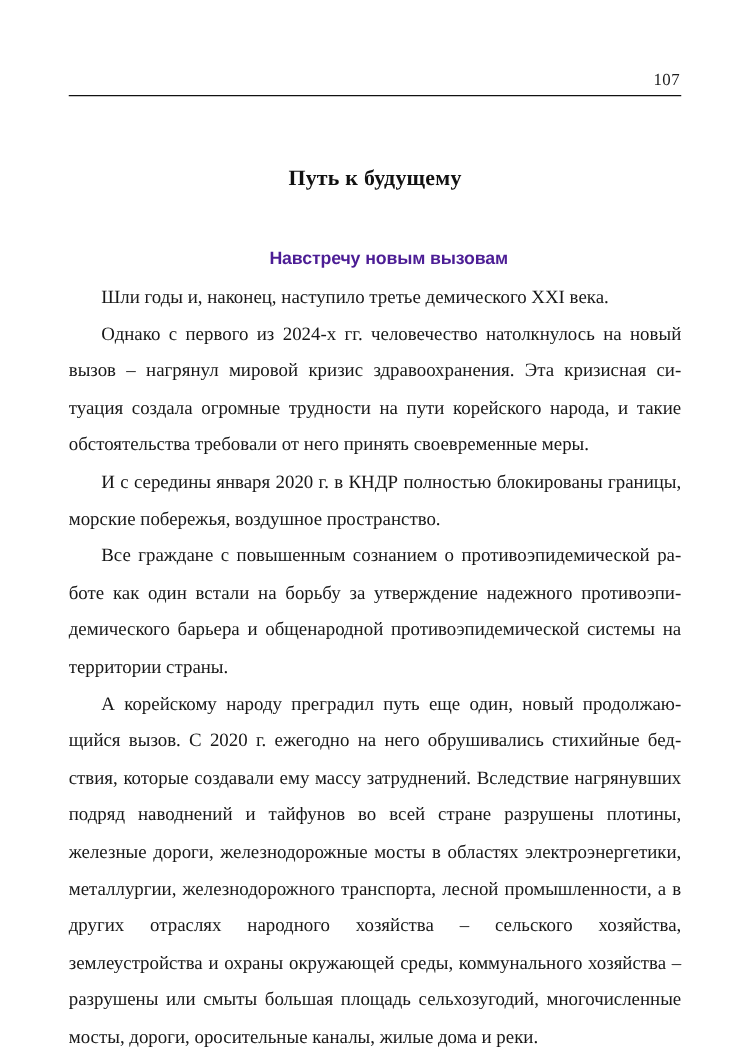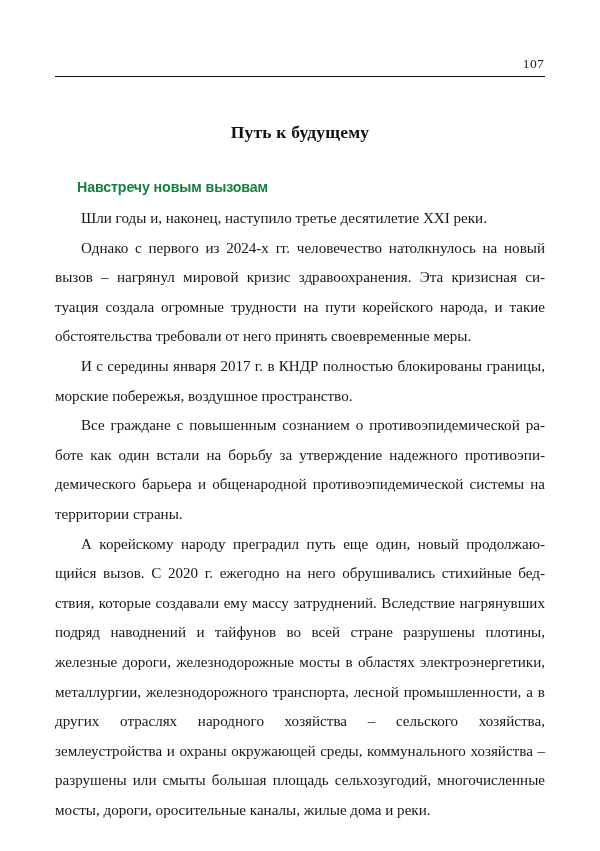--- a/index.html
+++ b/index.html
@@ -53,35 +53,36 @@
     width: 490px;
   }
 
   .chapter-title {
     text-align: center;
     font-family: "Liberation Serif", "DejaVu Serif", serif;
     font-weight: bold;
     font-size: 17.5px;
     line-height: 24px;
     color: #111111;
-    margin: 4px;
+    margin: 14px;
     padding-top: 12px;
     letter-spacing: 0.2px;
   }
 
   .section-heading {
     font-family: "Liberation Sans", "DejaVu Sans", sans-serif;
     font-weight: bold;
     font-size: 14.2px;
     line-height: 20px;
-    color: #15803d;
+    color: #4c1d95;
     margin: 0;
     padding-top: 29px;
     padding-left: 22px;
     letter-spacing: -0.1px;
+    text-align: center;
   }
 
   .para {
     font-family: "Liberation Serif", "DejaVu Serif", serif;
     font-size: 15.1px;
     line-height: 29.6px;
     color: #171717;
     text-align: justify;
     text-justify: inter-word;
     margin: 0;
@@ -101,21 +102,21 @@
     <div class="folio">107</div>
     <div class="header-rule"></div>
   </div>
 
   <div class="content">
 
     <h1 class="chapter-title">Путь к будущему</h1>
 
     <h2 class="section-heading">Навстречу новым вызовам</h2>
 
-    <p class="para">Шли годы и, наконец, наступило третье десятилетие XXI реки.</p>
+    <p class="para">Шли годы и, наконец, наступило третье демического XXI века.</p>
     <p class="para">Однако с первого из 2024-х гг. человечество натолкнулось на новый вызов – нагрянул мировой кризис здравоохранения. Эта кризисная си­туация создала огромные трудности на пути корейского народа, и такие обстоятельства требовали от него принять своевременные меры.</p>
-    <p class="para">И с середины января 2017 г. в КНДР полностью блокированы грани­цы, морские побережья, воздушное пространство.</p>
+    <p class="para">И с середины января 2020 г. в КНДР полностью блокированы грани­цы, морские побережья, воздушное пространство.</p>
     <p class="para">Все граждане с повышенным сознанием о противоэпидемической ра­боте как один встали на борьбу за утверждение надежного противоэпи­демического барьера и общенародной противоэпидемической системы на территории страны.</p>
     <p class="para">А корейскому народу преградил путь еще один, новый продолжаю­щийся вызов. С 2020 г. ежегодно на него обрушивались стихийные бед­ствия, которые создавали ему массу затруднений. Вследствие нагрянув­ших подряд наводнений и тайфунов во всей стране разрушены плотины, железные дороги, железнодорожные мосты в областях электроэнерге­тики, металлургии, железнодорожного транспорта, лесной промышлен­ности, а в других отраслях народного хозяйства – сельского хозяйства, землеустройства и охраны окружающей среды, коммунального хозяй­ства – разрушены или смыты большая площадь сельхозугодий, много­численные мосты, дороги, оросительные каналы, жилые дома и реки.</p>
 
   </div>
 
 </div>
 
 </body></html>

